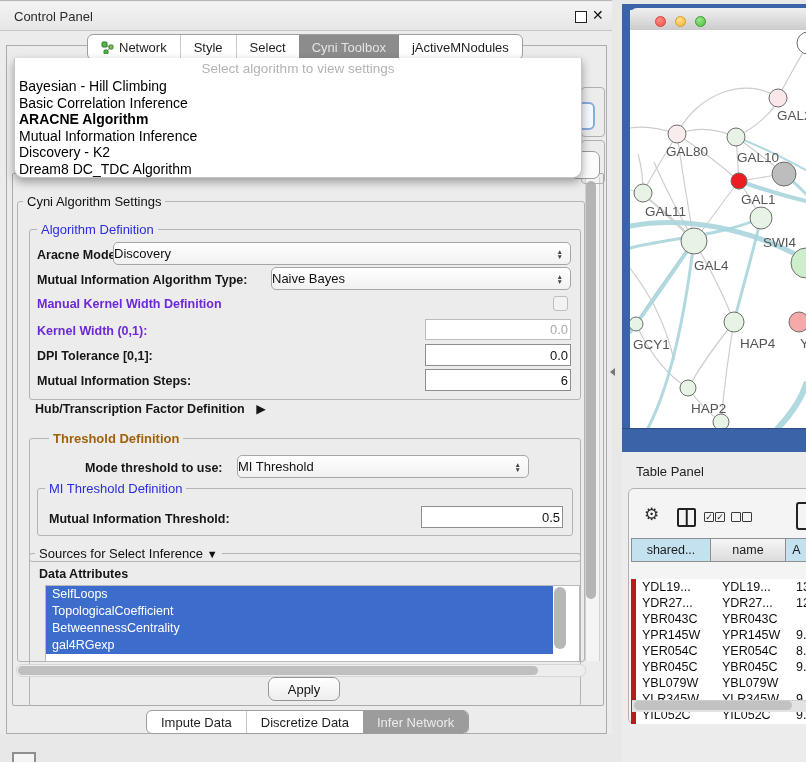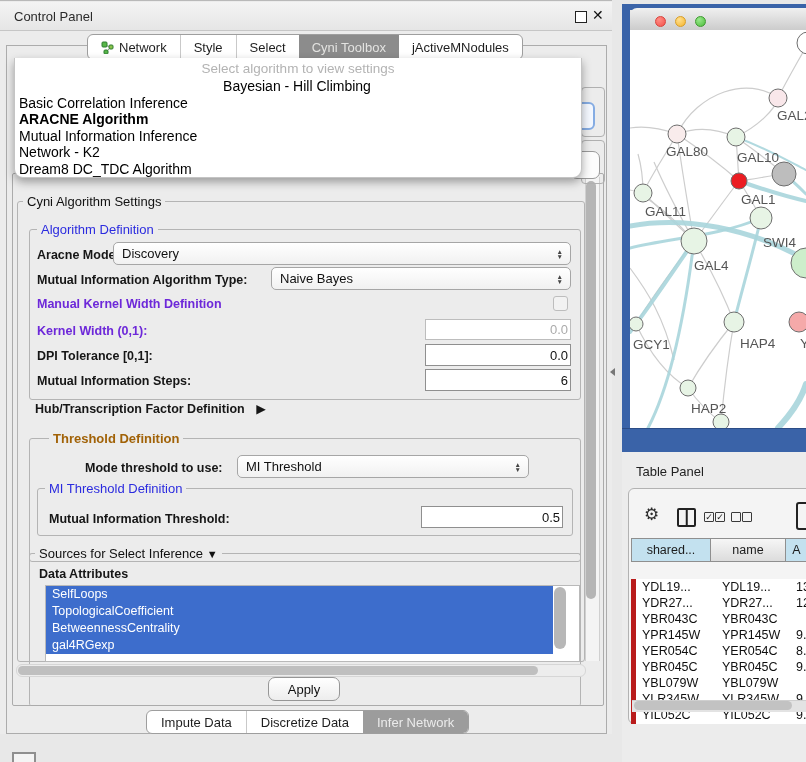--- a/index.html
+++ b/index.html
@@ -33,21 +33,21 @@
   .pop-item{left:4px;width:556px;height:16.5px;font-size:14px;color:#000;white-space:nowrap;}
   .pop-item.bold{font-weight:bold;}
 
   
   #settings-panel{left:12px;top:172px;width:590px;height:531px;border:1px solid #ABABAB;border-radius:2px;background:#ECECEC;}
   .groupbox{border:1px solid #B4B4B4;border-radius:3px;}
   .gtitle{position:absolute;background:#ECECEC;padding:0 4px;font-size:13px;white-space:nowrap;}
   .lbl{position:absolute;font-size:12.5px;font-weight:bold;color:#161616;white-space:nowrap;}
   .lbl.dis{color:#6d28d9;}
   .combo{position:absolute;background:linear-gradient(#FFFFFF,#F1F1F1);border:1px solid #A6A6A6;border-radius:5px;
-         font-size:13px;color:#111;display:flex;align-items:center;padding-left:8px;box-sizing:border-box;}
+         font-size:13px;color:#111;display:flex;align-items:center;padding-left:0;box-sizing:border-box;}
   .combo .arrows{position:absolute;right:7px;top:50%;transform:translateY(-50%);display:flex;flex-direction:column;
                  font-size:6.5px;line-height:5px;color:#444;}
   .field{position:absolute;background:#FFF;border:1px solid #8F8F8F;font-size:13px;color:#111;
          display:flex;align-items:center;justify-content:flex-end;padding-right:2px;box-sizing:border-box;}
   .field.dis{border-color:#BDBDBD;color:#ABABAB;}
   .chk{position:absolute;width:13px;height:13px;border:1px solid #BDBDBD;border-radius:3px;background:#F2F2F2;}
   .tri{display:inline-block;}
 
   
   #attr-list{left:44px;top:583px;width:533px;height:75px;background:#FFF;border:1px solid #B9B9B9;overflow:hidden;}
@@ -145,25 +145,25 @@
 
     <div class="abs frag" style="left:581px;top:86px;width:22px;height:48px;border:1px solid #B0B0B0;border-radius:4px;"></div>
     <div class="abs frag" style="left:575px;top:101px;width:16px;height:24px;border:2px solid #85ACE3;border-radius:6px;background:#F4F8FF;"></div>
     <div class="abs frag" style="left:581px;top:139px;width:22px;height:42px;border:1px solid #B0B0B0;border-radius:4px;"></div>
     <div class="abs frag" style="left:570px;top:150px;width:28px;height:26px;border:1px solid #9A9A9A;border-radius:7px;background:#FCFCFC;"></div>
     <div id="bg-combo-text" class="abs">galFiltered.Sif default node</div>
 
     <div id="popup" class="abs">
       <div id="popup-header" class="abs">Select algorithm to view settings</div>
       <div id="popup-items" class="abs" style="left:0;top:20px;width:566px;">
-          <div class="pop-item" style="position: relative; text-align: center;">Bayesian - Hill Climbing</div>
+          <div class="pop-item" style="position: relative;">Bayesian - Hill Climbing</div>
           <div class="pop-item" style="position: relative;">Basic Correlation Inference</div>
           <div class="pop-item bold" style="position: relative;">ARACNE Algorithm</div>
           <div class="pop-item" style="position: relative;">Mutual Information Inference</div>
-          <div class="pop-item" style="position: relative;">Network - K2</div>
+          <div class="pop-item" style="position: relative;">Discovery - K2</div>
           <div class="pop-item" style="position: relative;">Dream8 DC_TDC Algorithm</div>
         </div>
     </div>
 
     <div id="settings-panel" class="abs">
 
       <div class="abs groupbox" style="left:4px;top:27px;width:566px;height:459px;"></div>
       <div class="gtitle" style="left:10px;top:20px;color:#111;">Cyni Algorithm Settings</div>
 
       <div class="abs groupbox" style="left:16px;top:55px;width:550px;height:169px;"></div>

